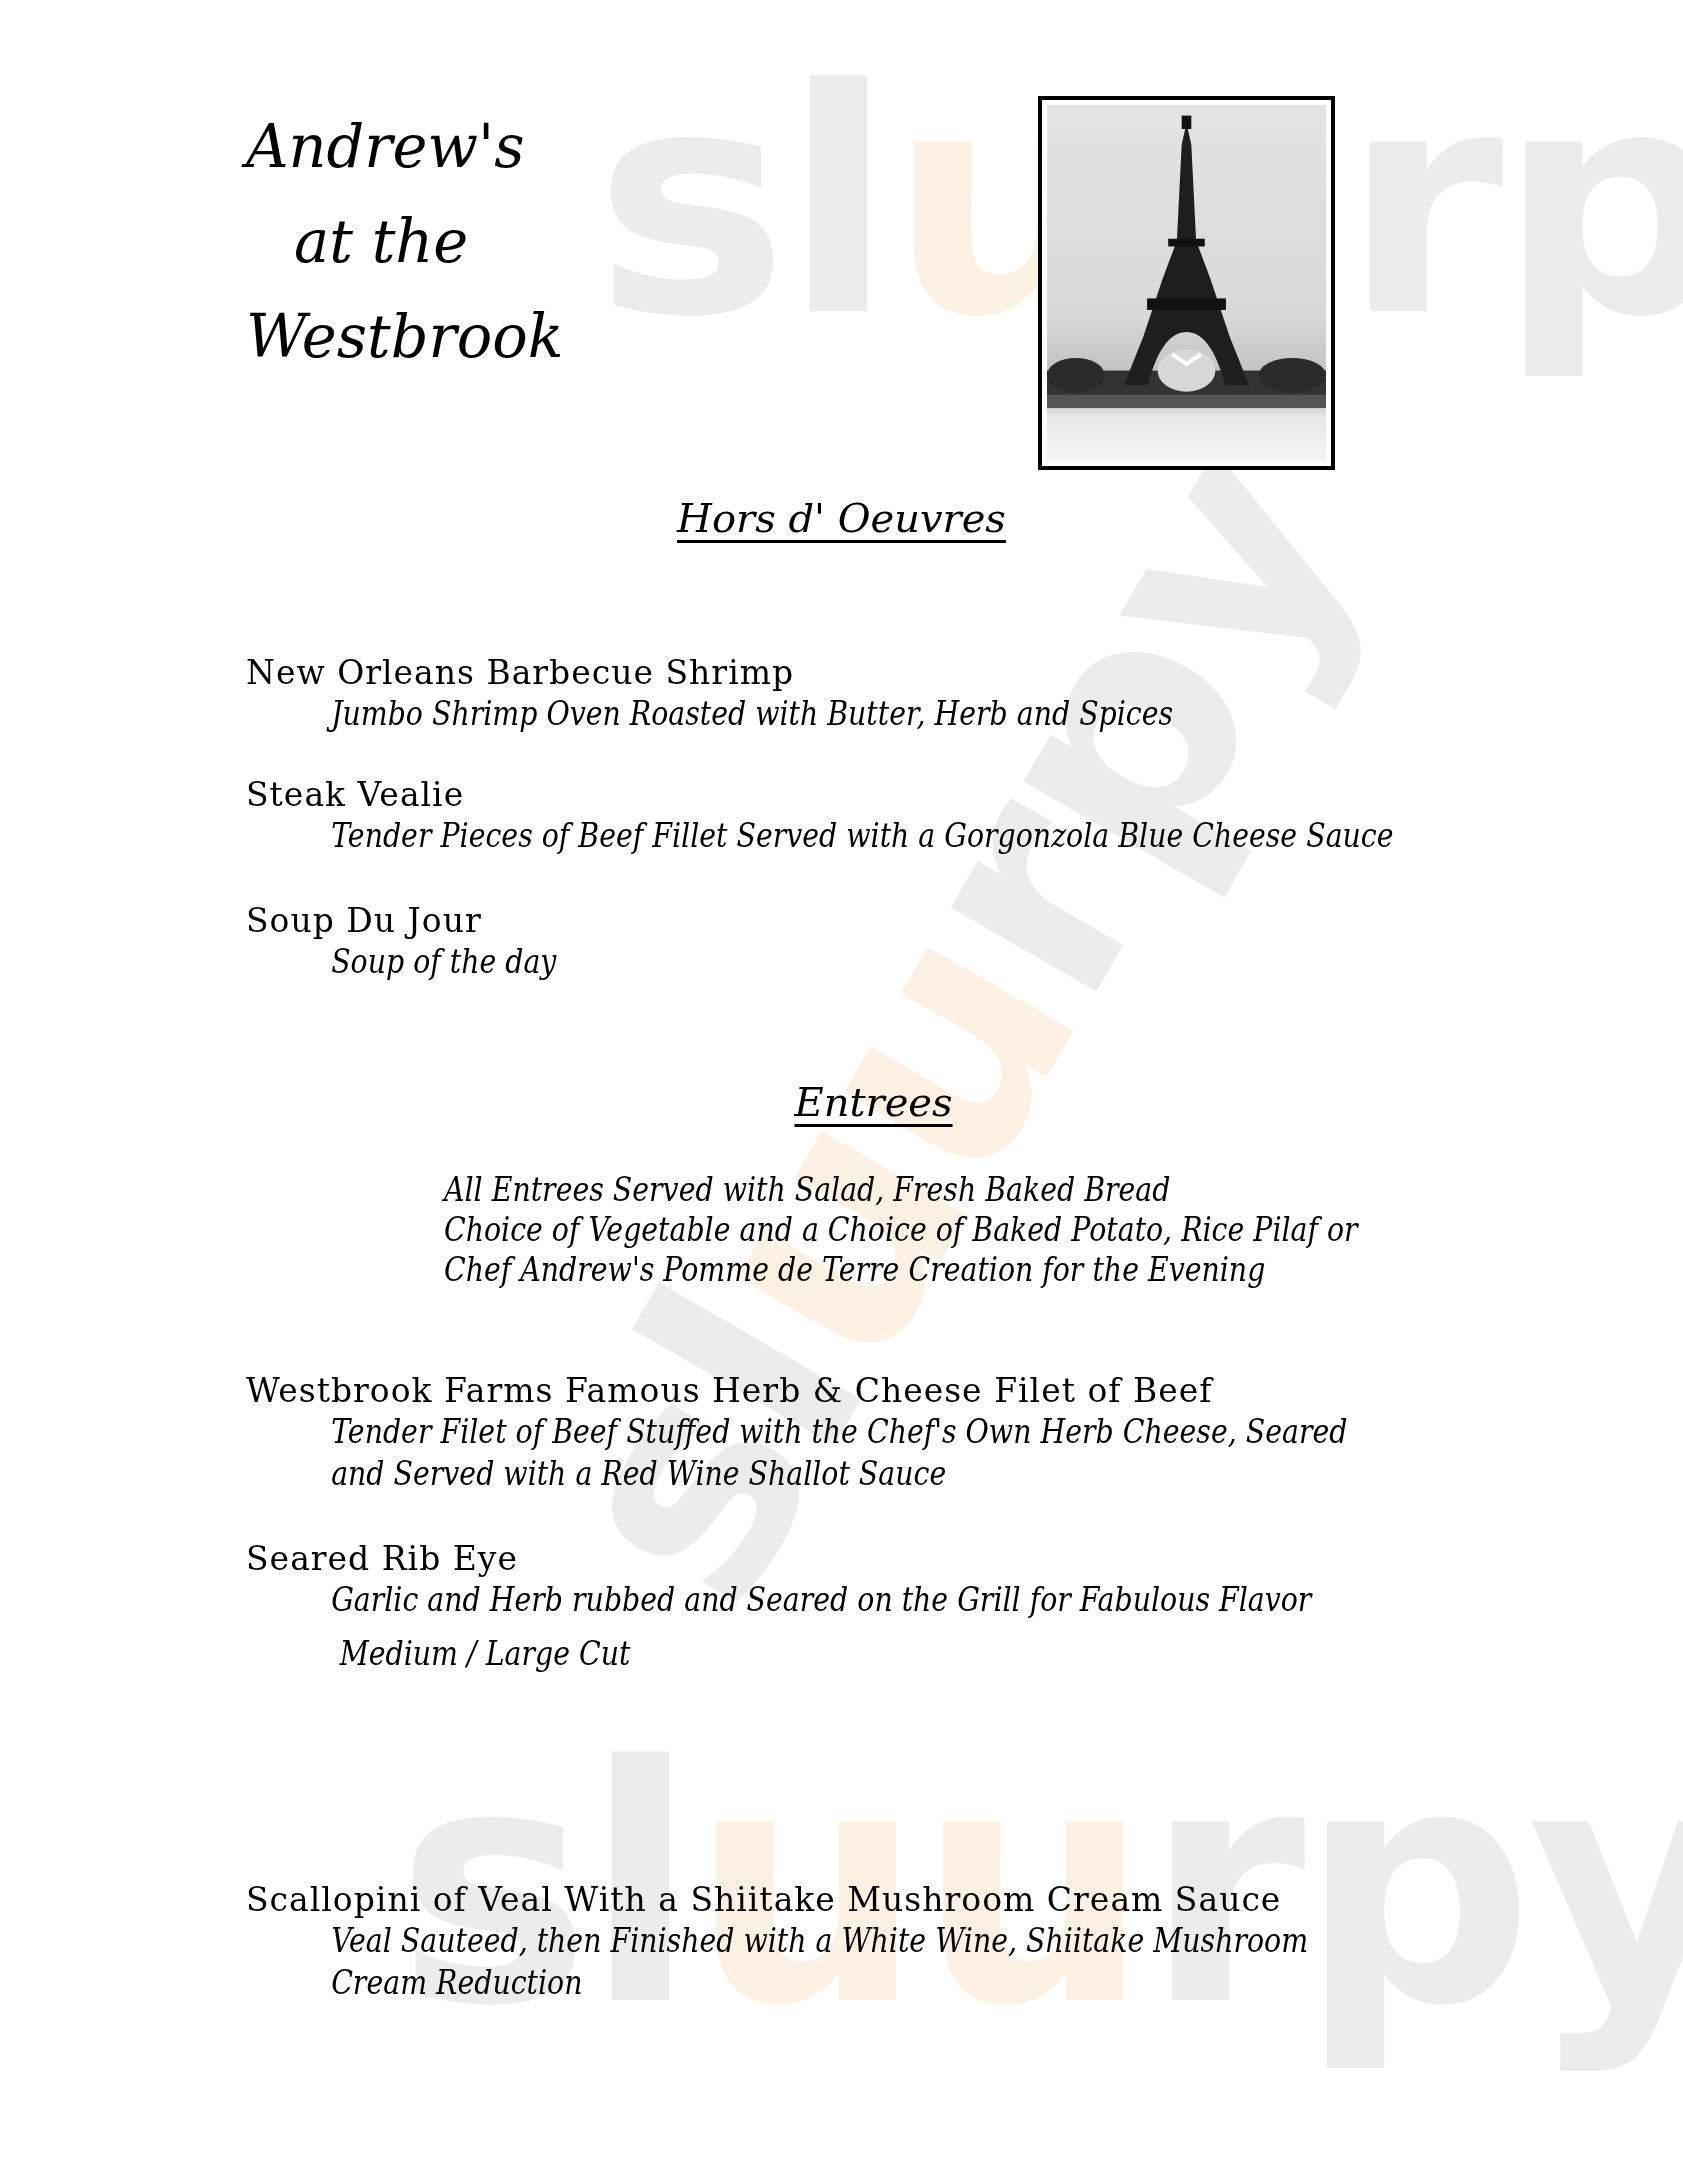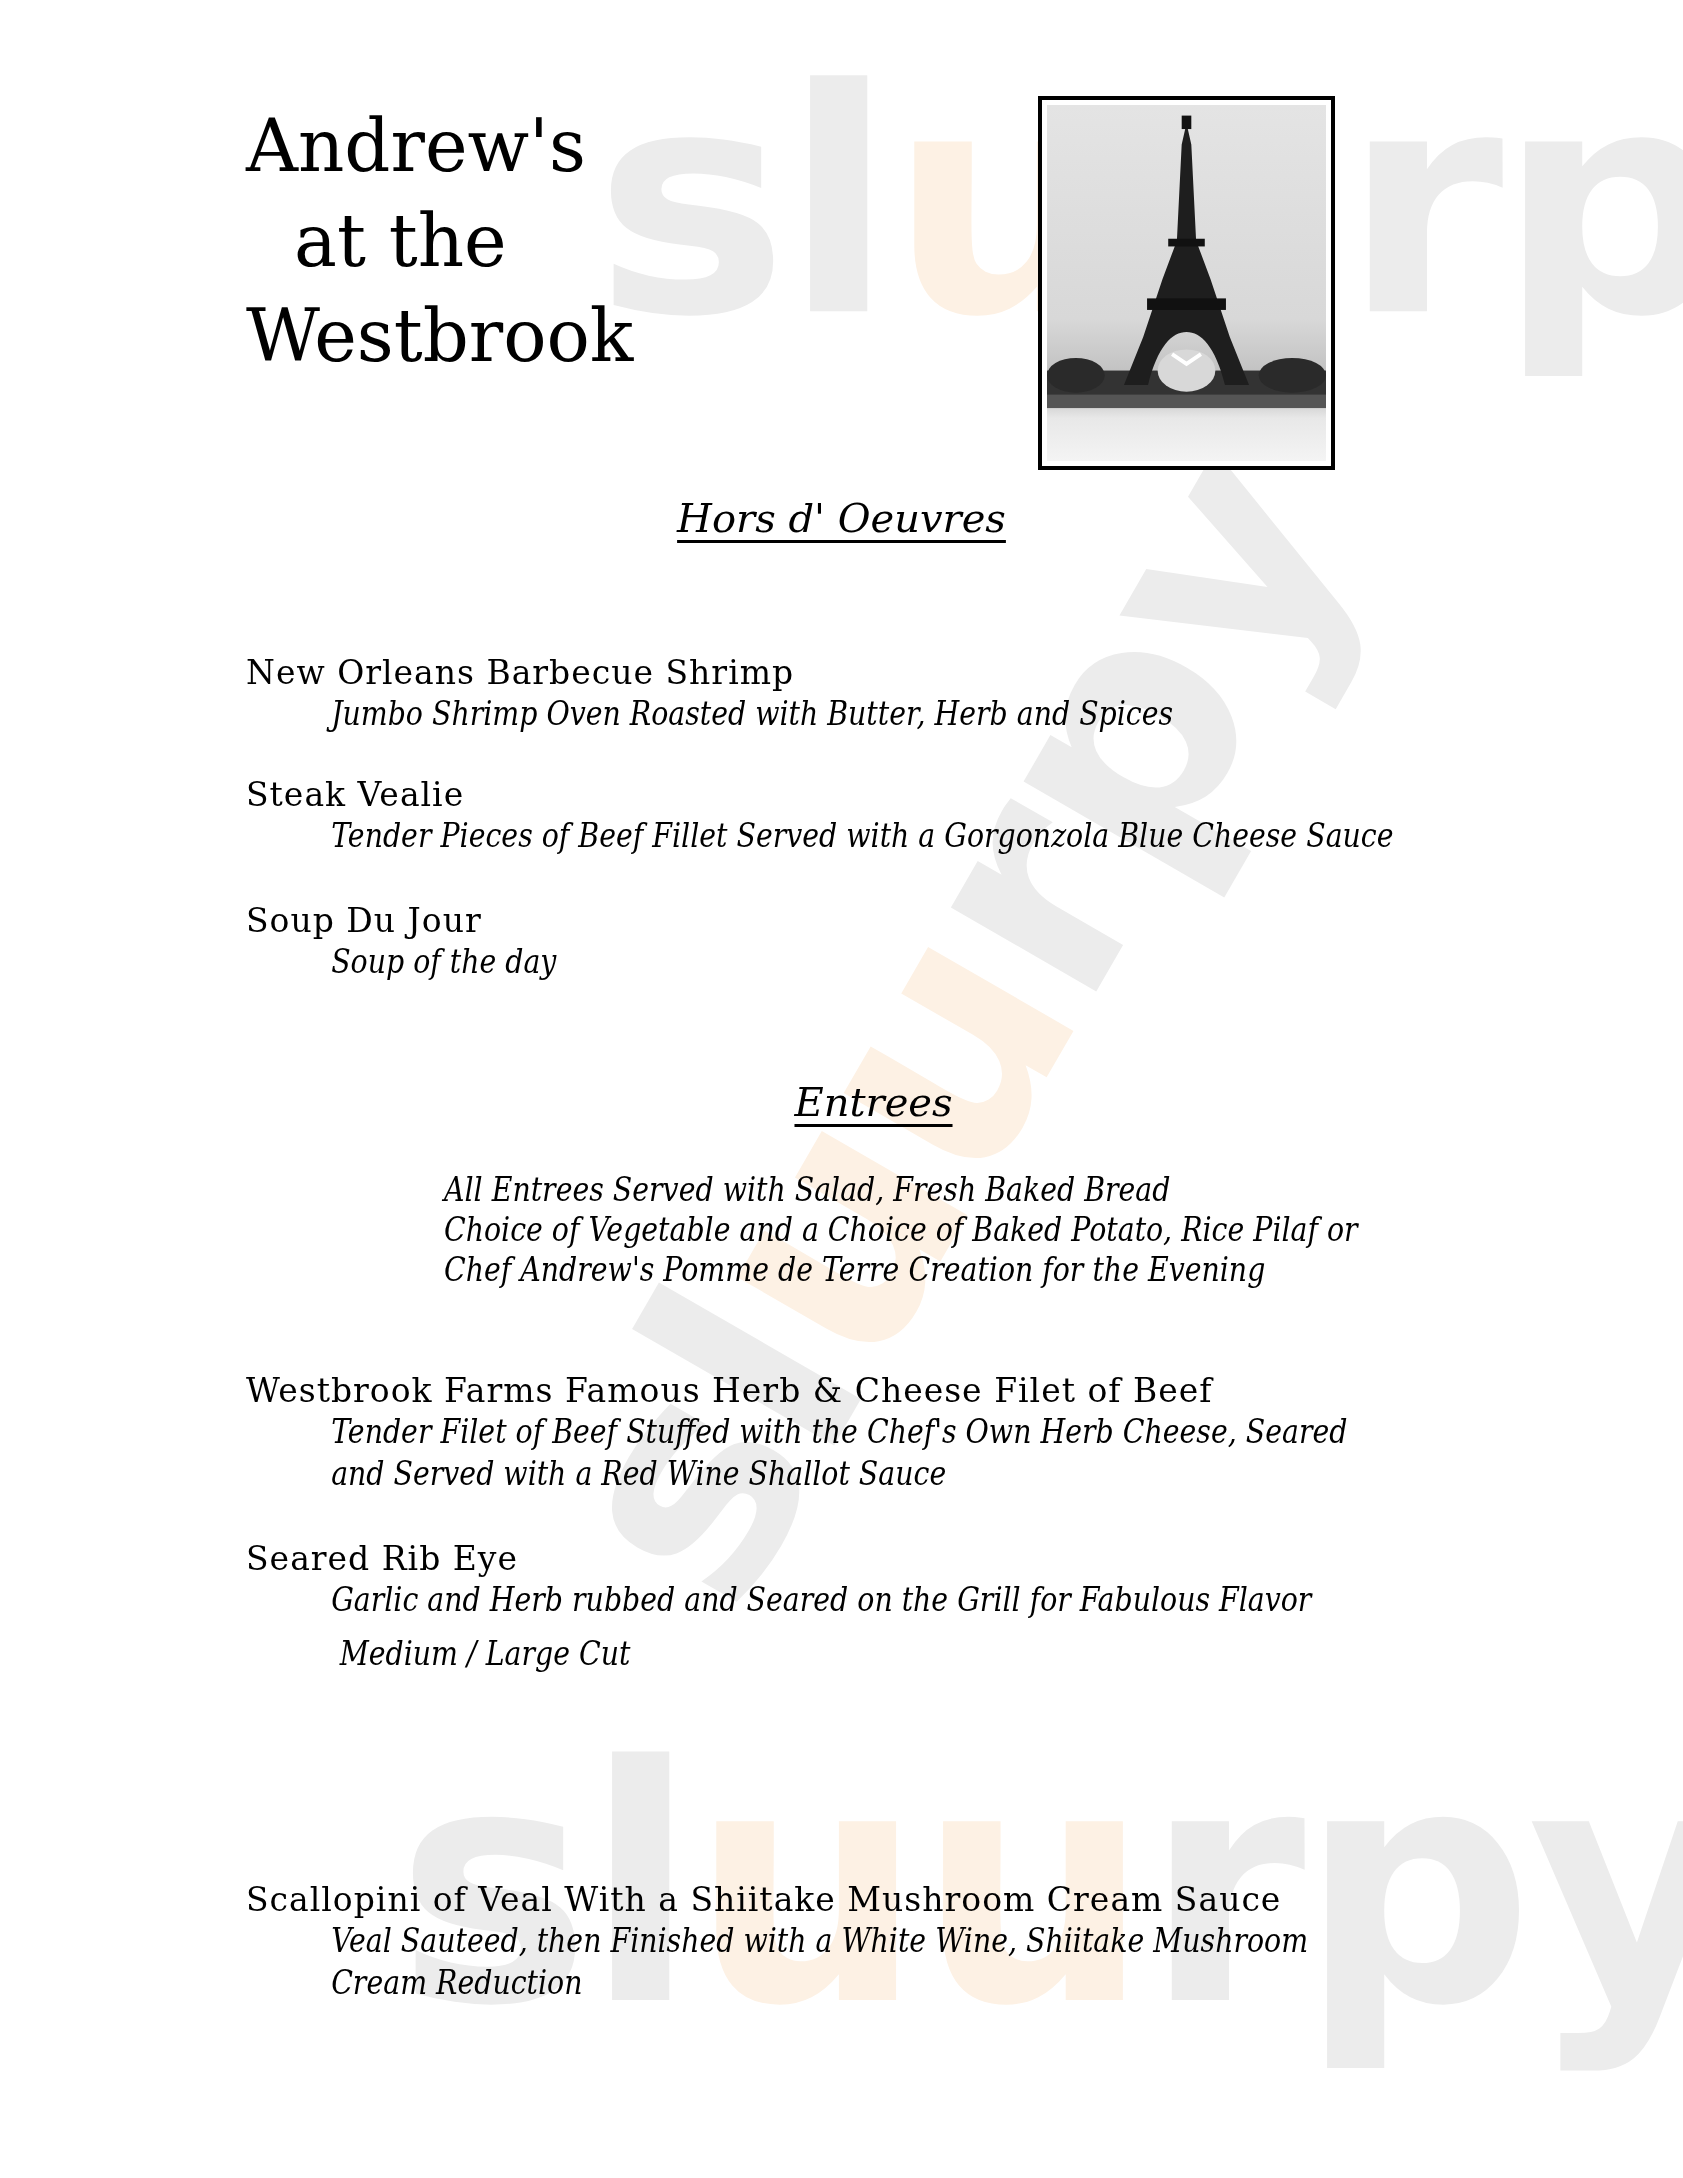--- a/index.html
+++ b/index.html
@@ -15,22 +15,22 @@
     .wm .g { color: #ececec; }
     .wm .o { color: #fdf1e4; }
     .wm-top { left: 594px; top: 40px; font-size: 327px; transform: scaleY(0.95); }
     .wm-mid { left: 327px; top: 871px; font-size: 307px; transform: rotate(-60deg); transform-origin: 50% 50%; }
     .wm-bot { left: 396px; top: 1723px; font-size: 327px; }
 
     .content { position: relative; z-index: 1; }
 
     .title {
       position: absolute; left: 246px; top: 99px;
-      font-family: "DejaVu Serif", serif; 
-      font-size: 72px; line-height: 95px; font-weight: normal;
+      font-family: "DejaVu Serif", serif; font-style: italic;
+      font-size: 59px; line-height: 95px; font-weight: normal;
     }
     .title div { white-space: nowrap; }
     .title .l2 { padding-left: 48px; }
 
     .photo {
       position: absolute; left: 1038px; top: 96px; width: 297px; height: 374px;
       border: 4px solid #000; background: #fff; box-sizing: border-box; padding: 5px;
     }
     .photo-inner {
       width: 100%; height: 100%;

